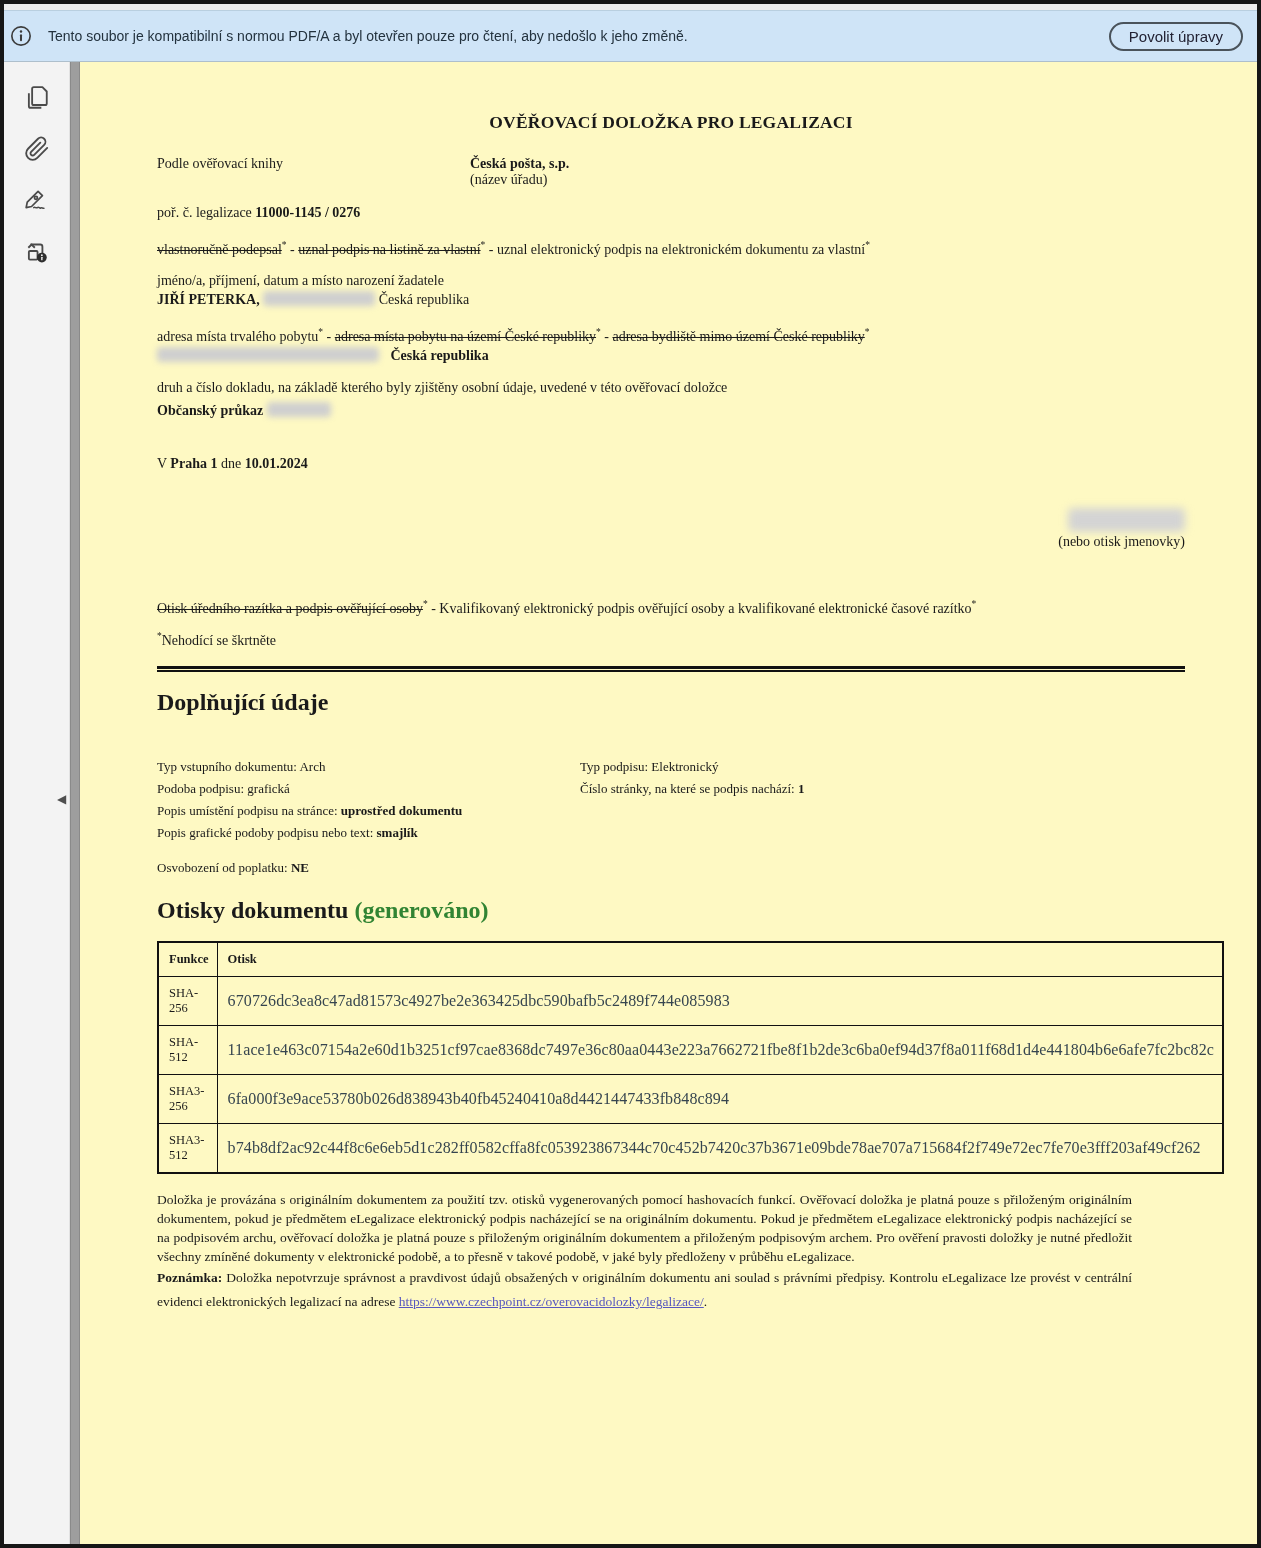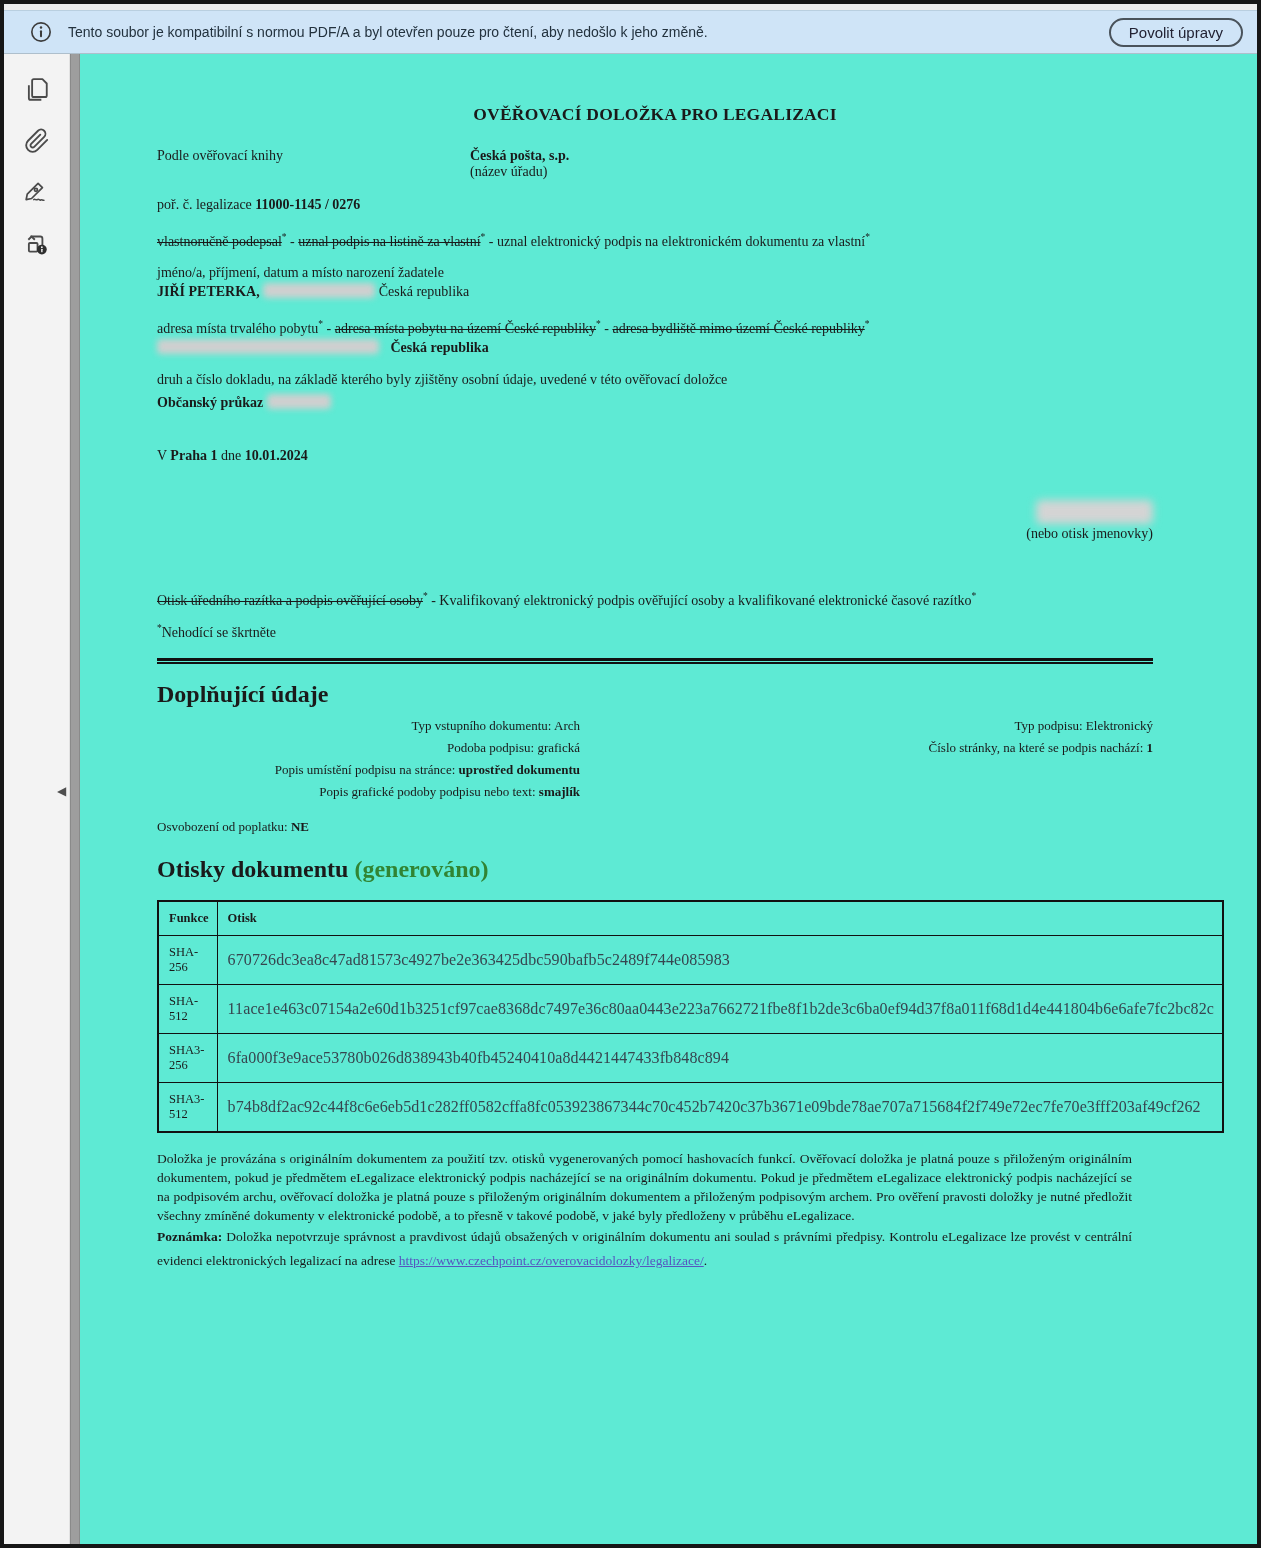--- a/index.html
+++ b/index.html
@@ -7,23 +7,23 @@
   .window {
     width:1261px; height:1548px;
     border:4px solid #161616;
     background:#fff;
     font-family:"Liberation Sans", sans-serif;
     display:flex; flex-direction:column;
     overflow:hidden;
   }
   .topstrip { height:6px; background:#ededed; }
   .notifbar {
-    height:44px; background:#cfe4f7;
+    height:52px; background:#cfe4f7;
     border-top:1px solid #b9cfe0; border-bottom:1px solid #aebfcc;
-    display:flex; align-items:center; padding:0 14px 0 26px;
+    display:flex; align-items:center; padding:0 14px 0 6px;
     flex:0 0 auto;
   }
   .notif-icon { width:22px; height:22px; margin-right:16px; flex:0 0 auto; }
   .notif-text { font-size:14px; color:#23323e; }
   .notif-spacer { flex:1; }
   .notif-btn {
     font-family:"Liberation Sans", sans-serif;
     font-size:15px; color:#223; background:transparent;
     border:2px solid #4a535b; border-radius:16px;
     padding:4px 18px; cursor:pointer; white-space:nowrap;
@@ -39,23 +39,23 @@
     width:10px; background:#9e9e9e;
     border-left:1px solid #8a8a8a; border-right:1px solid #8a8a8a;
     flex:0 0 auto; cursor:col-resize;
   }
   .collapse-arrow {
     position:absolute; left:53px; top:730px; font-size:12px; color:#4f4f4f;
     cursor:pointer; user-select:none;
   }
   
   .page {
-    flex:1; background:#5eead4; overflow:hidden;
+    flex:1; background:#fef9c3; overflow:hidden;
     font-family:"Liberation Serif", serif; color:#1a1a1a;
-    padding:50px 104px 0 77px;
+    padding:50px 72px 0 77px;
   }
   .doc-title { text-align:center; font-size:17.5px; font-weight:bold; letter-spacing:.2px; }
   .office-row { display:flex; margin-top:23px; font-size:14px; }
   .office-label { width:313px; flex:0 0 auto; }
   .office-name { font-weight:bold; }
   .office-caption { font-size:14px; }
   .line { font-size:14px; }
   .b { font-weight:bold; }
   sup.ast { font-size:9.5px; line-height:0; }
   s { text-decoration-thickness:1px; }
@@ -204,21 +204,21 @@
       </div>
 
       <div class="line" style="margin-top:16px;">
         <sup class="ast">*</sup><span>Nehodící se škrtněte</span>
       </div>
 
       <div class="thick-rule"></div>
 
       <div class="section-h" style="margin-top:17px;">Doplňující údaje</div>
 
-      <div class="fields" style="margin-top:10px;text-align:right;">
+      <div class="fields" style="margin-top:43px;">
         <div class="fields-col-l">
           <div class="frow"><span>Typ vstupního dokumentu: </span><span>Arch</span></div>
           <div class="frow"><span>Podoba podpisu: </span><span>grafická</span></div>
           <div class="frow"><span>Popis umístění podpisu na stránce: </span><span class="b">uprostřed dokumentu</span></div>
           <div class="frow"><span>Popis grafické podoby podpisu nebo text: </span><span class="b">smajlík</span></div>
         </div>
         <div class="fields-col-r">
           <div class="frow"><span>Typ podpisu: </span><span>Elektronický</span></div>
           <div class="frow"><span>Číslo stránky, na které se podpis nachází: </span><span class="b">1</span></div>
         </div>

